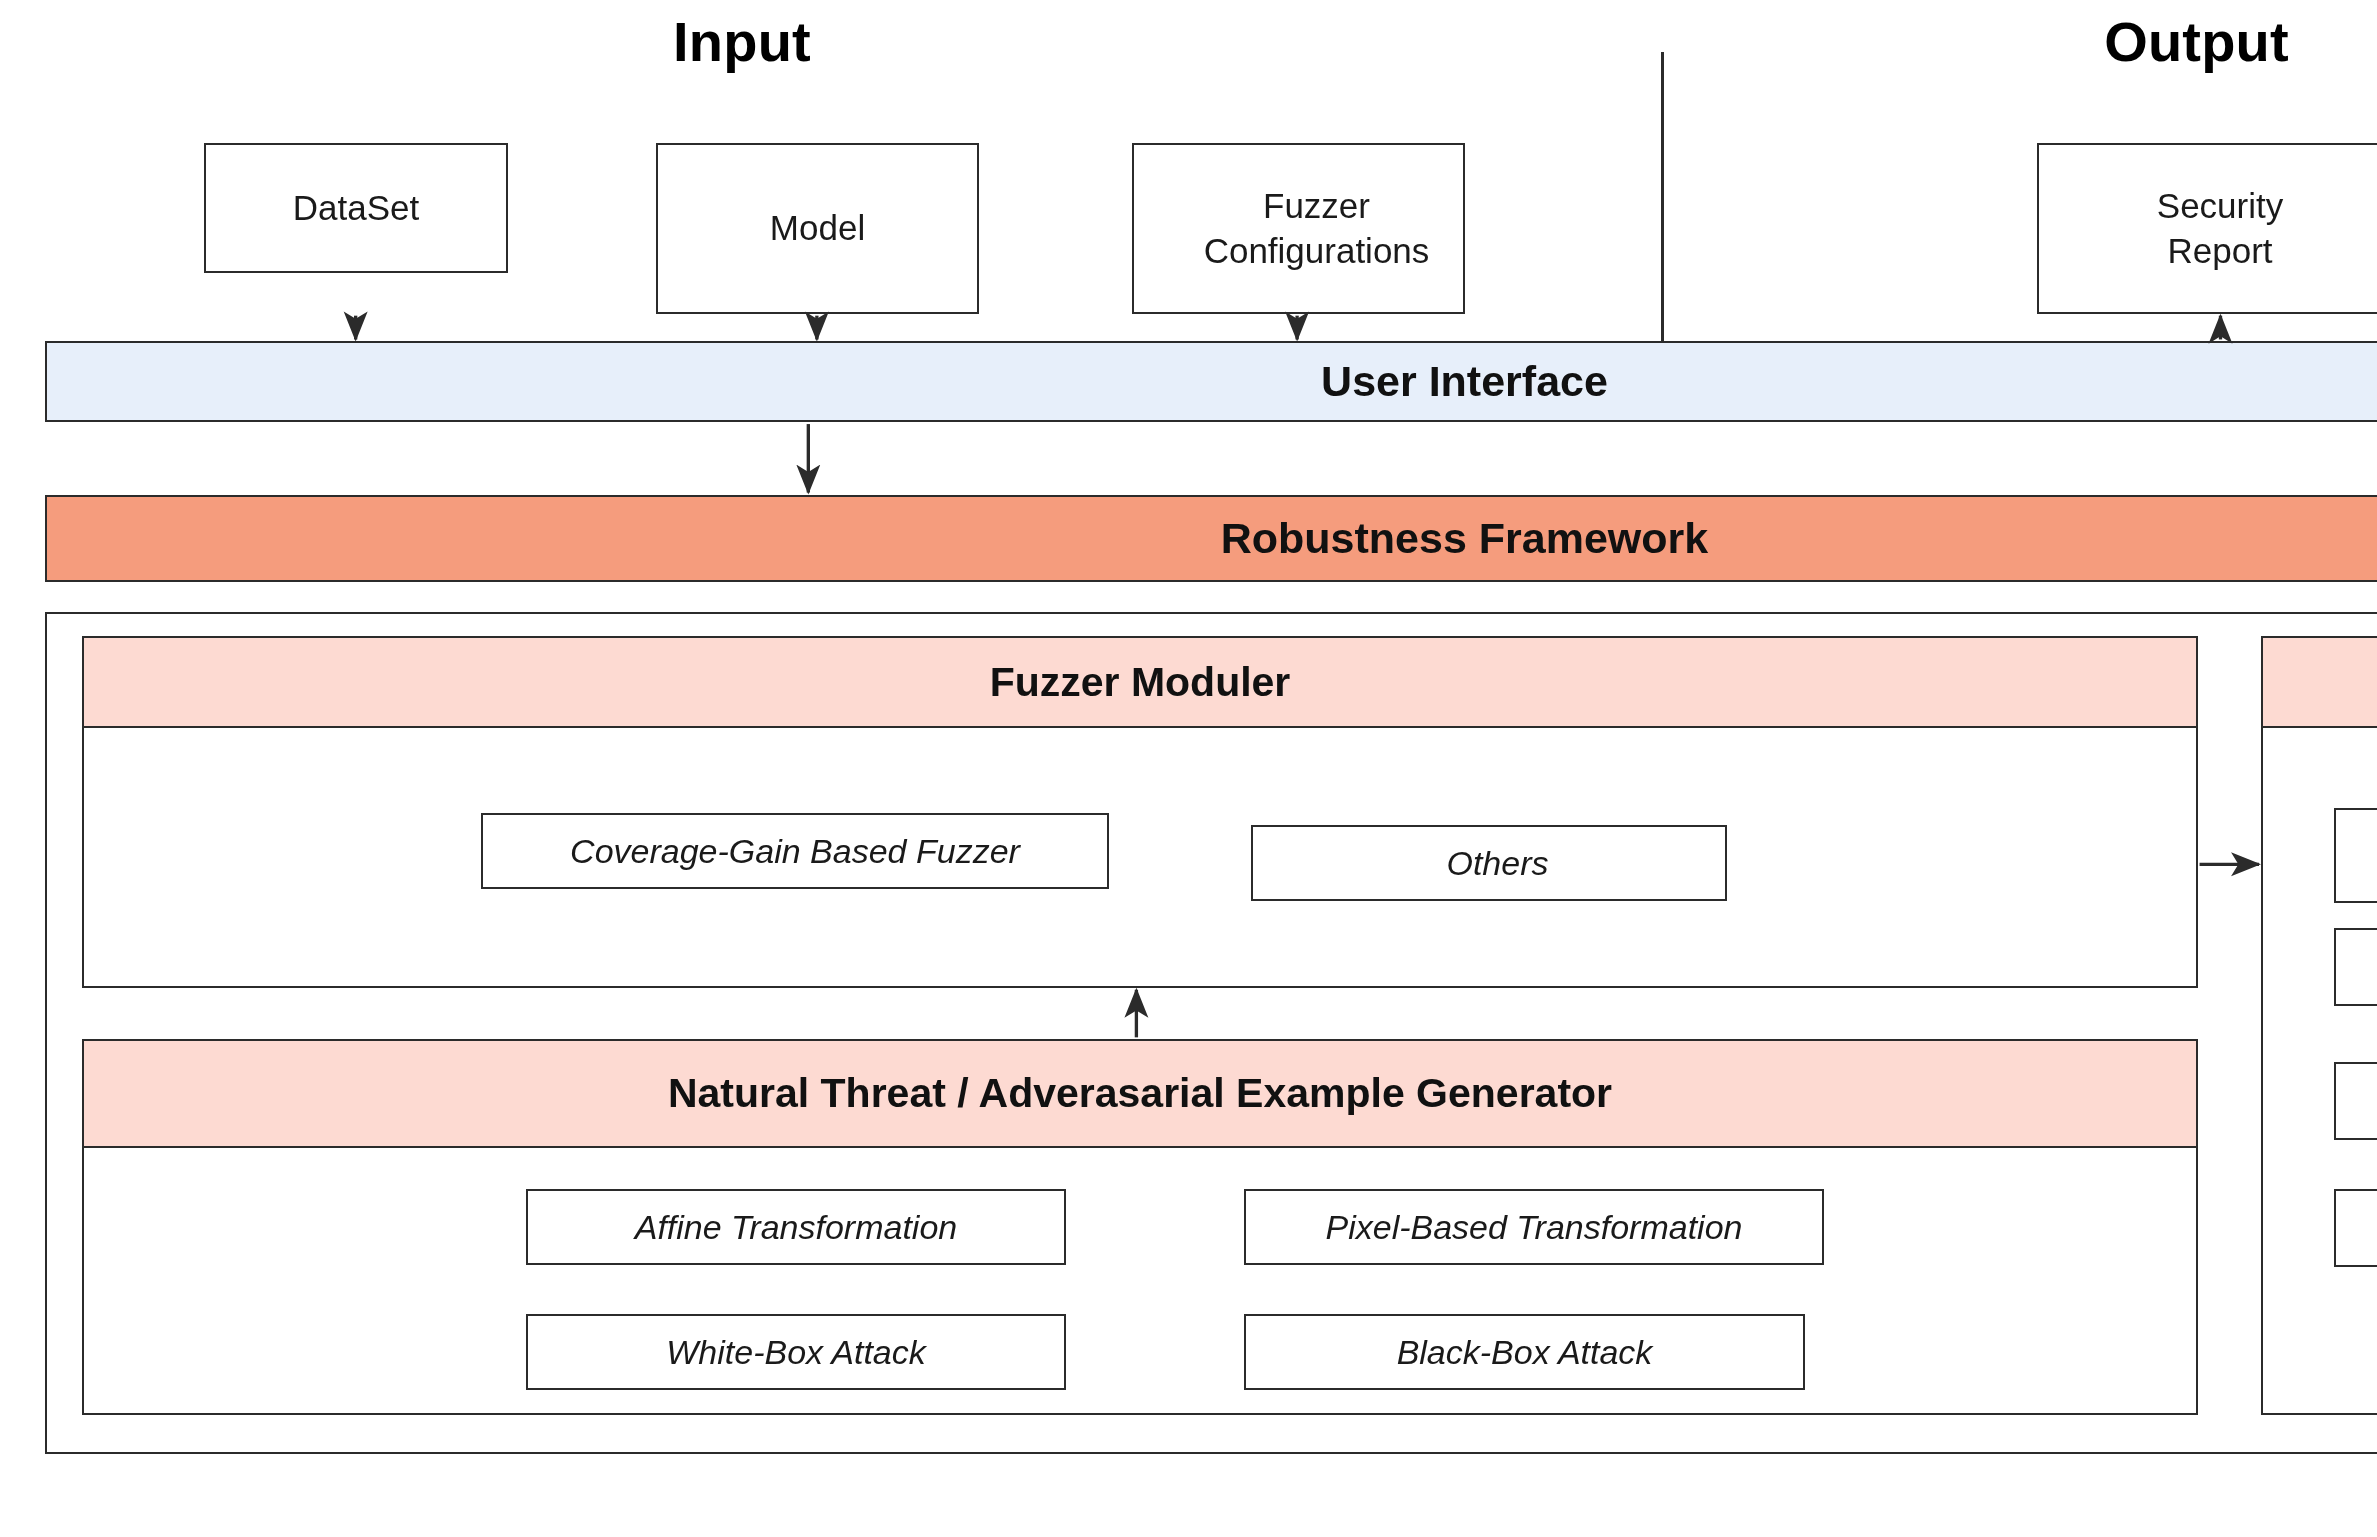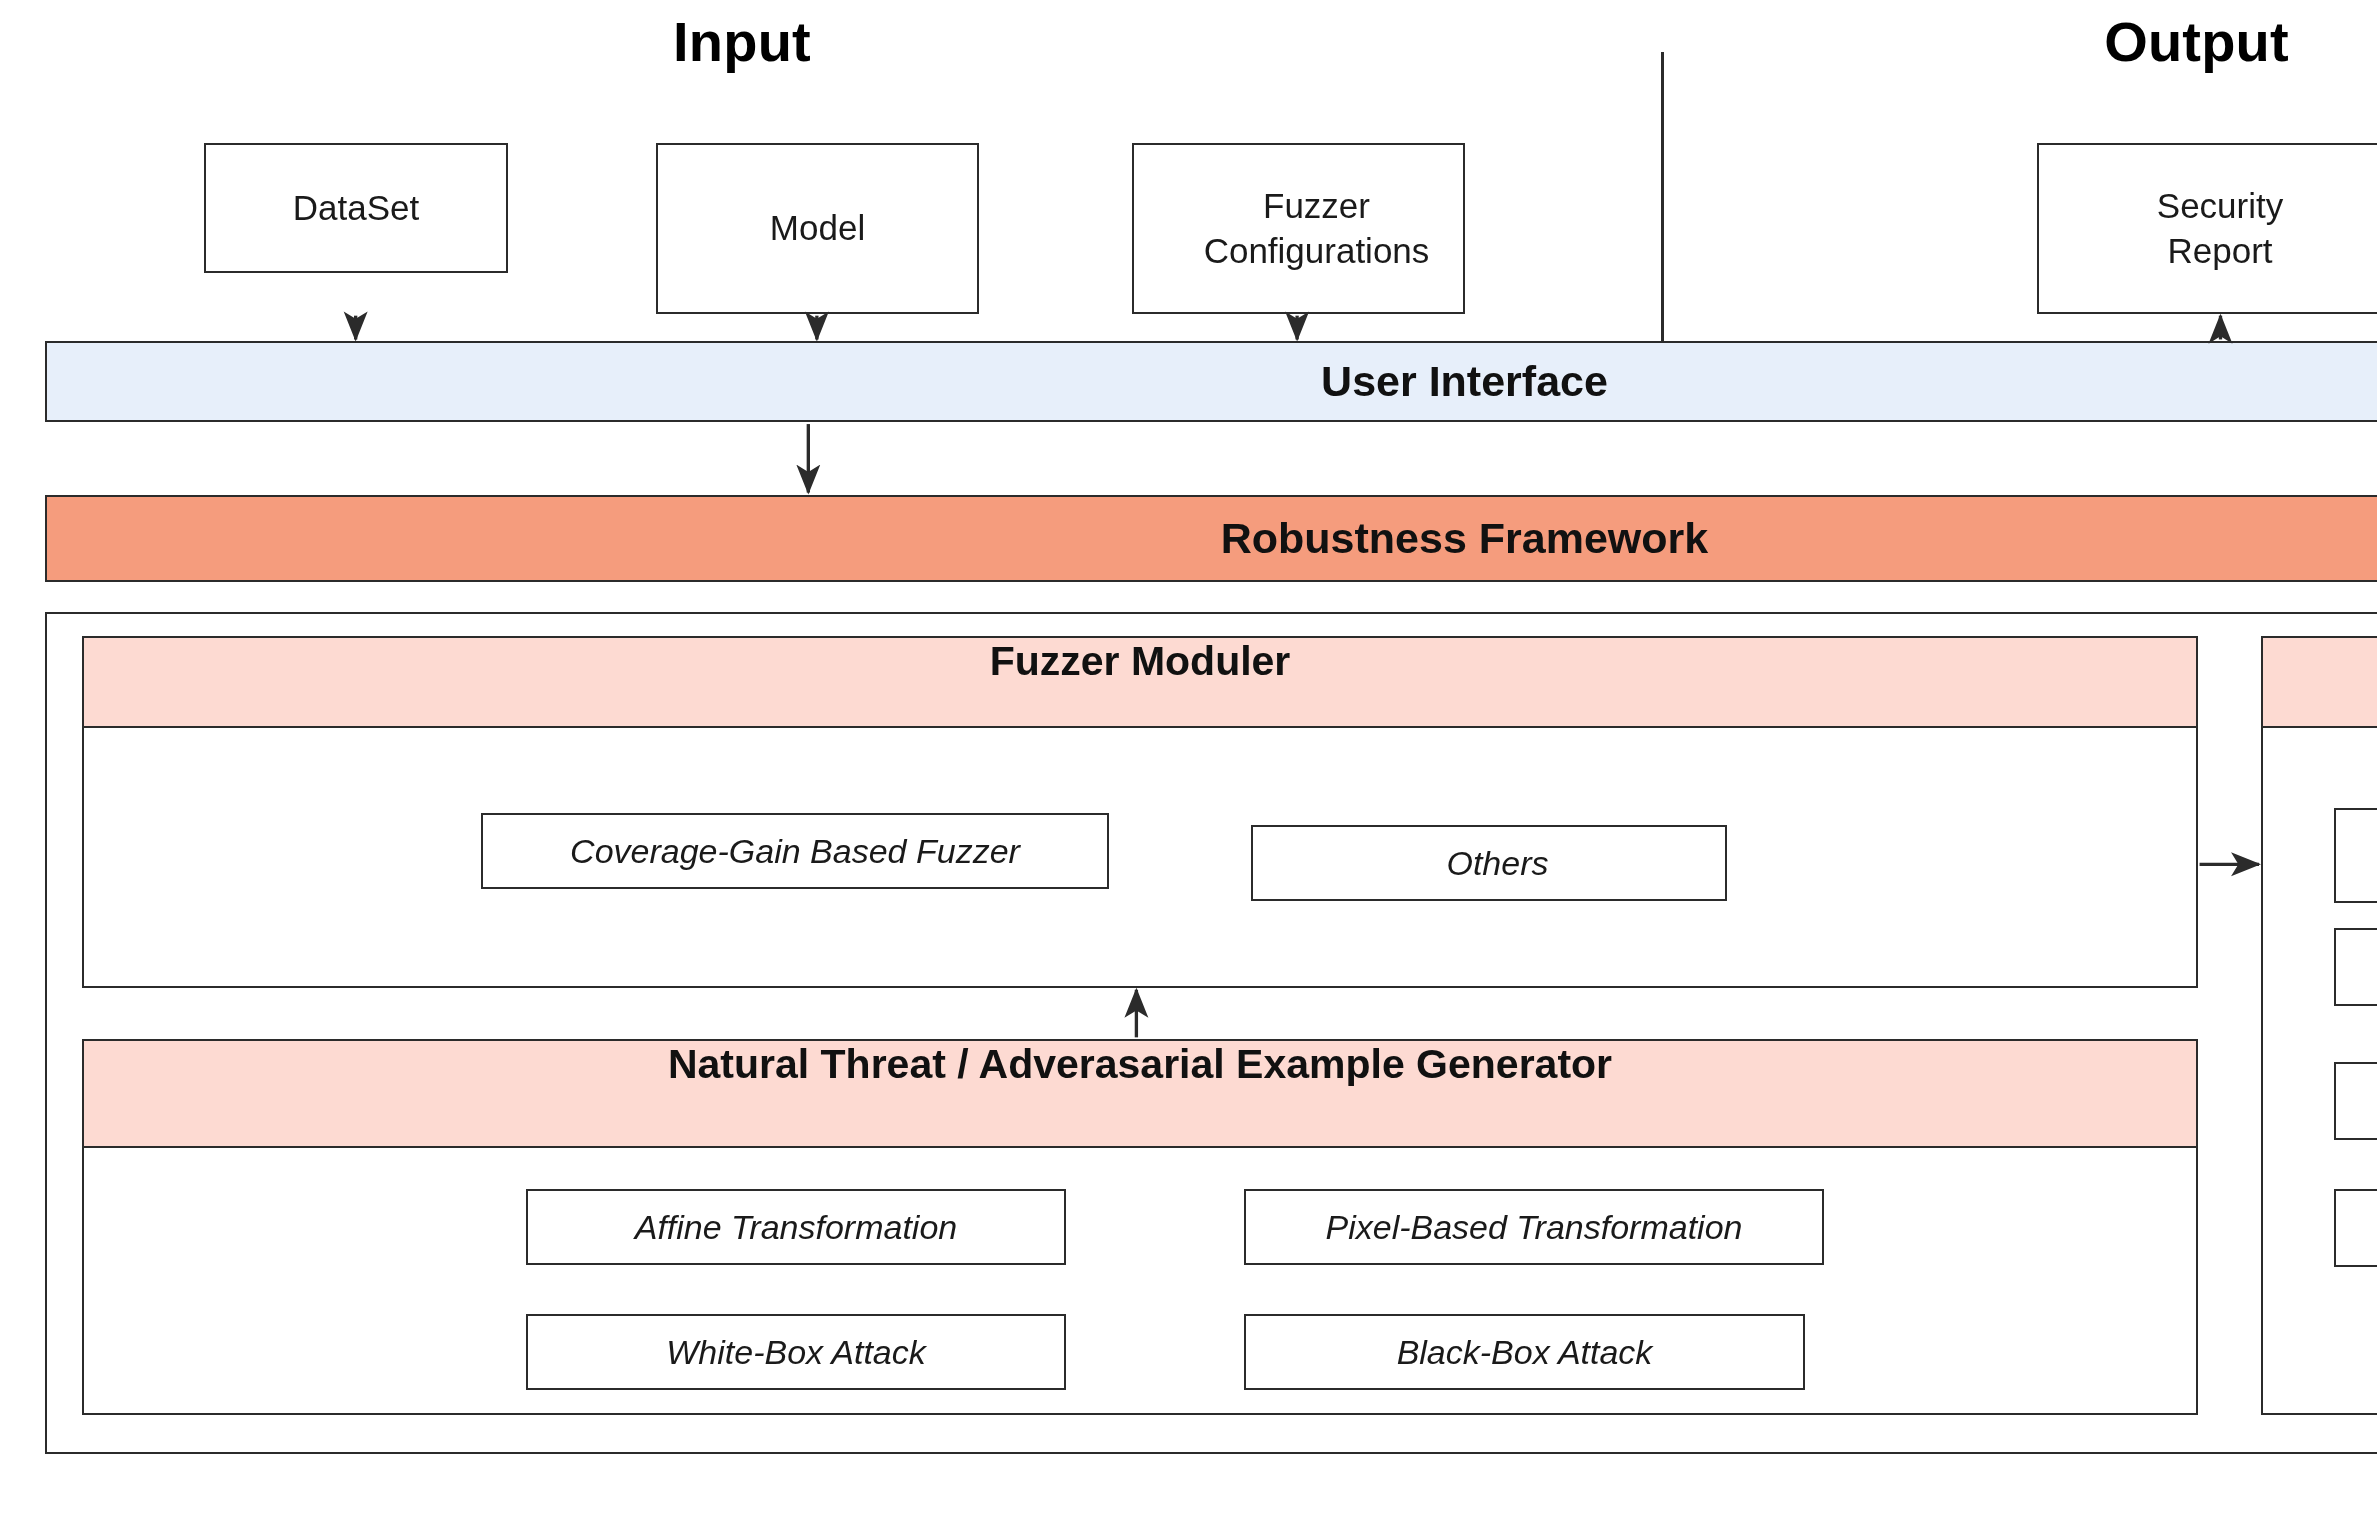--- a/index.html
+++ b/index.html
@@ -59,20 +59,21 @@
   }
 
   .panel {
     border: 2.9px solid #2b2b2b;
     background: #ffffff;
   }
   .panel-header {
     background: #fddad2;
     border-bottom: 2.9px solid #2b2b2b;
     display: flex;
+    align-items: center;
     justify-content: center;
     font-size: 41px;
     font-weight: bold;
     color: #111111;
     box-sizing: border-box;
     width: 100%;
   }
   .panel-body { position: relative; width: 100%; }
 
   .leaf-box {

